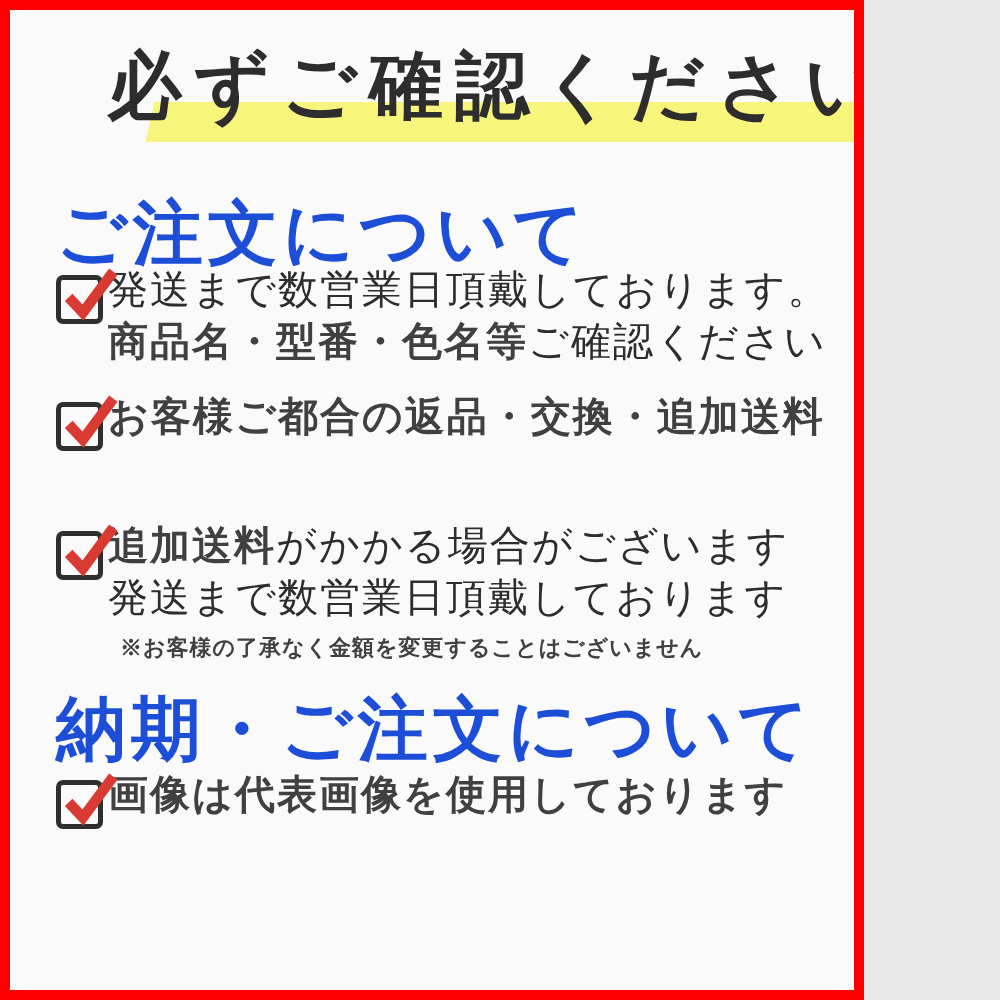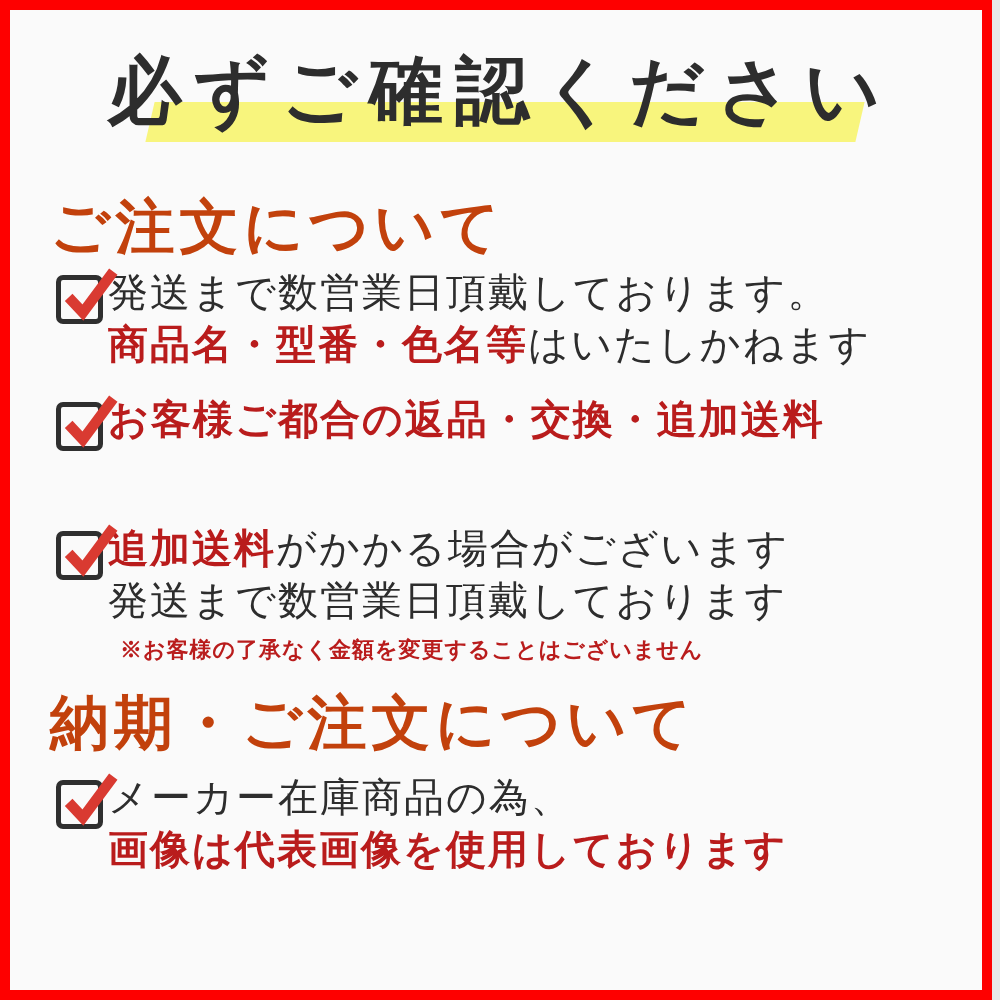--- a/index.html
+++ b/index.html
@@ -1,23 +1,23 @@
 <!DOCTYPE html>
 <html lang="ja"><head>
 <meta charset="utf-8">
 <style>
   html,body{margin:0;padding:0;background:#e8e8e8;}
   .frame{
     position:relative;
-    width:992px;height:1000px;
+    width:864px;height:1000px;
     box-sizing:border-box;
     border:10px solid #fe0000;
     background:#fafafa;
     overflow:hidden;
-    font-family:Liberation Serif, serif;
+    font-family:Liberation Mono, monospace;
     color:#2d2d2d;
   }
   
   .title-hl{
     position:absolute;
     left:140px;top:92px;
     width:710px;height:40px;
     background:#f8f57d;
     transform:skewX(-13deg);
     z-index:0;
@@ -29,25 +29,25 @@
     font-size:74px;line-height:1;
     font-weight:700;
     letter-spacing:12px;
     color:#2d2d2d;
     z-index:1;
     white-space:nowrap;
   }
   
   .sec-h{
     position:absolute;
-    left:38px;margin:2px;
-    font-size:59px;line-height:1;
+    left:38px;margin:8px;
+    font-size:70px;line-height:1;
     font-weight:700;
     letter-spacing:5px;
-    color:#c2410c;
+    color:#1d4ed8;
     white-space:nowrap;
   }
   
   .item{position:absolute;left:46px;right:16px;}
   .checkbox{
     position:absolute;left:0;top:8px;
     width:37px;height:39px;
     border:5px solid #2f2f2f;
     border-radius:7px;
     display:block;
@@ -67,21 +67,21 @@
     letter-spacing:2px;
     white-space:nowrap;
     font-weight:500;
   }
   .line.note{
     font-size:22px;line-height:46px;
     letter-spacing:1px;
     padding-left:12px;
     font-weight:600;
   }
-  .c-red{color:#b91c1c;font-weight:700;}
+  .c-red{color:#404040;font-weight:700;}
   .c-black{color:#2d2d2d;}
 </style>
 </head>
 <body>
 
 <div class="frame" style="border-color: rgb(254, 0, 0); background: rgb(250, 250, 250);">
 
   <header>
     <div class="title-hl" style="background: rgb(248, 245, 125);"></div>
     <h1 class="title">必ずご確認ください</h1>
@@ -93,21 +93,21 @@
     <span class="checkbox">
       <svg viewBox="0 0 60 60">
           <polyline points="7,33 22,49 54,6"></polyline>
         </svg>
     </span>
     <div class="text">
       <div class="line">
         <span class="c-black">発送まで数営業日頂戴しております。</span>
       </div>
       <div class="line">
-        <span class="c-red">商品名・型番・色名等</span><span class="c-black">はいたしかねます</span>
+        <span class="c-red">商品名・型番・色名等</span><span class="c-black">ご確認ください</span>
       </div>
     </div>
   </section>
 
   <section class="item" style="top:384px">
     <span class="checkbox">
       <svg viewBox="0 0 60 60">
           <polyline points="7,33 22,49 54,6"></polyline>
         </svg>
     </span>
@@ -140,22 +140,19 @@
   <h2 class="sec-h" style="top:682px">納期・ご注文について</h2>
 
   <section class="item" style="top:762px">
     <span class="checkbox">
       <svg viewBox="0 0 60 60">
           <polyline points="7,33 22,49 54,6"></polyline>
         </svg>
     </span>
     <div class="text">
       <div class="line">
-        <span class="c-black">メーカー在庫商品の為、</span>
-      </div>
-      <div class="line">
         <span class="c-red">画像は代表画像を使用しております</span>
       </div>
     </div>
   </section>
 
 
 </div>
 
 </body></html>

